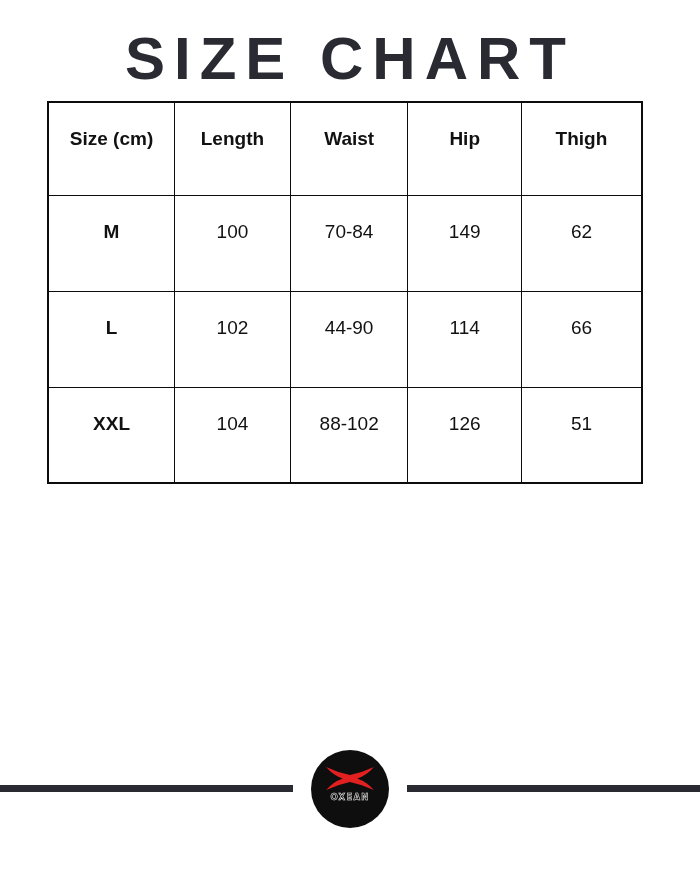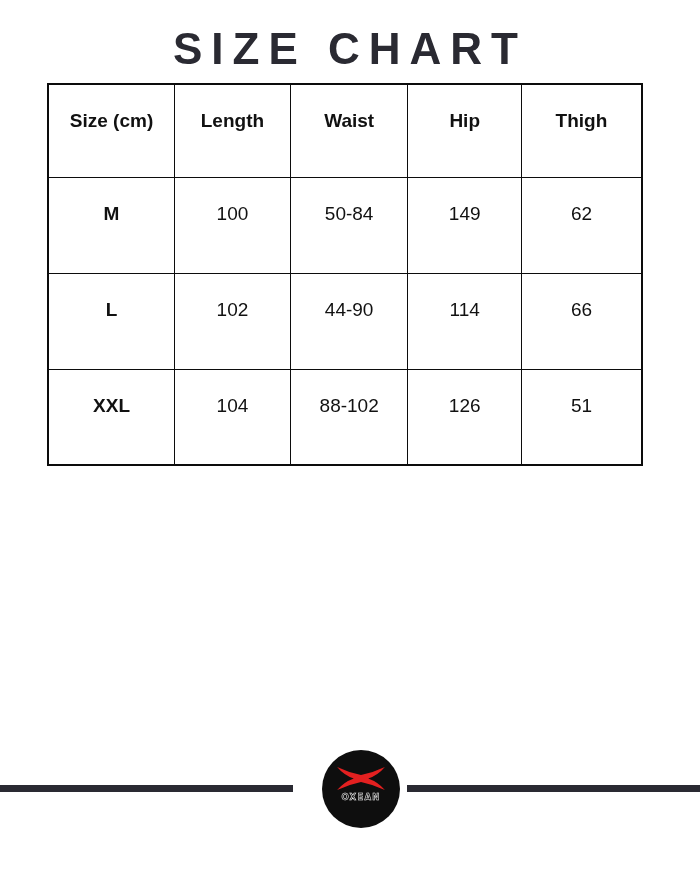--- a/index.html
+++ b/index.html
@@ -10,30 +10,30 @@
     background: #ffffff;
     font-family: "Liberation Sans", "DejaVu Sans", sans-serif;
     overflow: hidden;
   }
   .title {
     position: absolute;
     top: 24px;
     left: 0;
     width: 700px;
     text-align: center;
-    font-size: 44px;
+    font-size: 60px;
     font-weight: 900;
     letter-spacing: 9px;
     color: #2a2a32;
     font-family: "Liberation Sans", "DejaVu Sans", sans-serif;
   }
   table.size-table {
     position: absolute;
     left: 47px;
-    top: 83px;
+    top: 101px;
     width: 596px;
     border-collapse: collapse;
     table-layout: fixed;
     border: 2.5px solid #0c0c0c;
   }
   table.size-table th, table.size-table td {
     border: 1.5px solid #0c0c0c;
     vertical-align: top;
     text-align: center;
     padding: 25px 2px 0 2px;
@@ -48,21 +48,21 @@
   .divider-bar {
     position: absolute;
     top: 785px;
     height: 7px;
     background: #2a2a32;
   }
   .divider-bar.left  { left: 0; width: 293px; }
   .divider-bar.right { left: 407px; width: 293px; }
   .logo-wrap {
     position: absolute;
-    left: 322px;
+    left: 311px;
     top: 750px;
     width: 78px;
     height: 78px;
   }
 </style>
 </head>
 <body>
 
 <div class="page">
 
@@ -82,21 +82,21 @@
         <th>Length</th>
         <th>Waist</th>
         <th>Hip</th>
         <th>Thigh</th>
       </tr>
     </thead>
     <tbody>
       <tr>
         <td class="size-cell">M</td>
         <td>100</td>
-        <td>50-84</td>
+        <td>70-84</td>
         <td>149</td>
         <td>62</td>
       </tr>
       <tr>
         <td class="size-cell">L</td>
         <td>102</td>
         <td>44-90</td>
         <td>114</td>
         <td>66</td>
       </tr>

